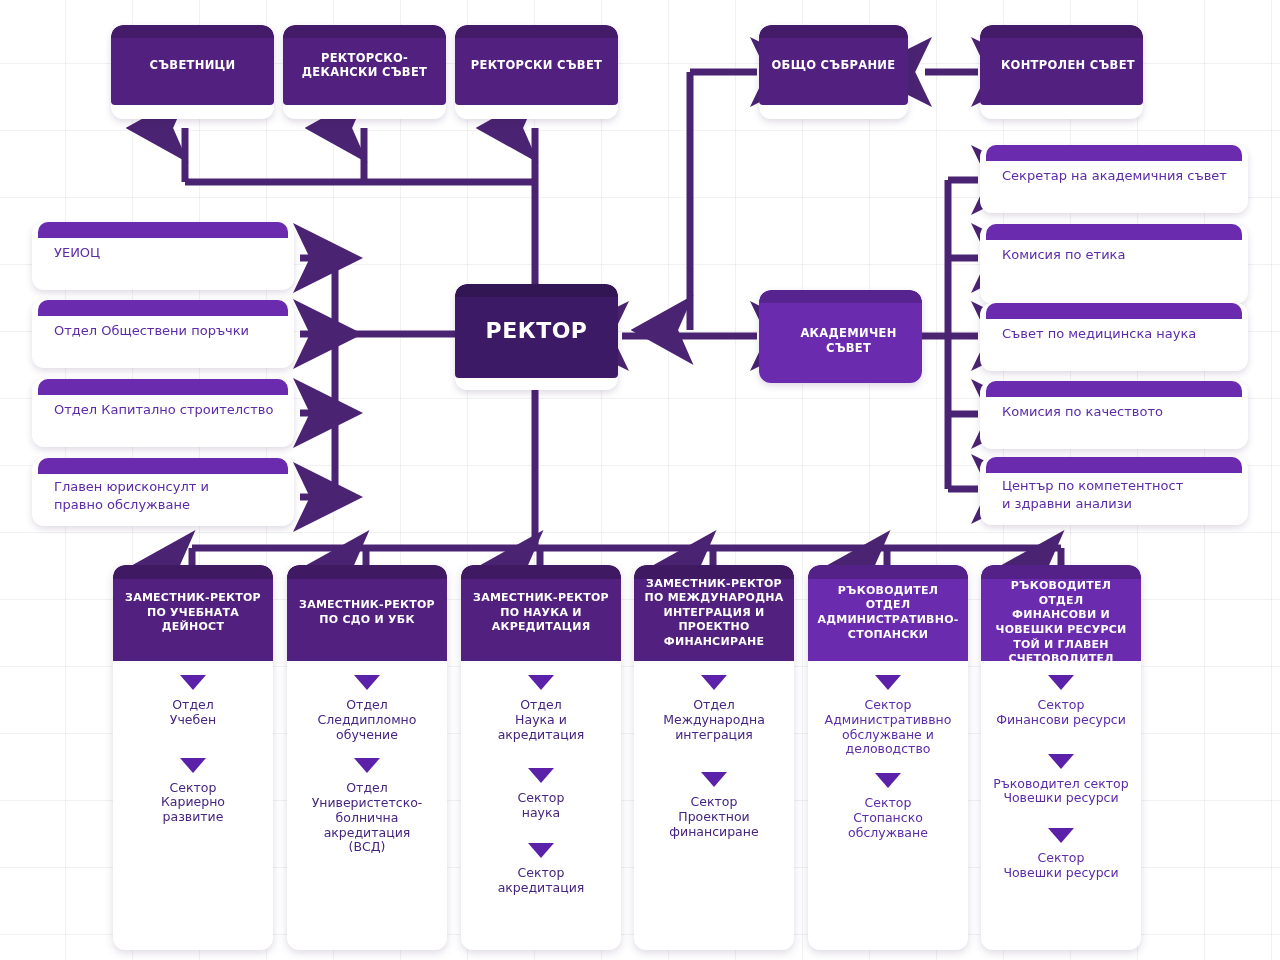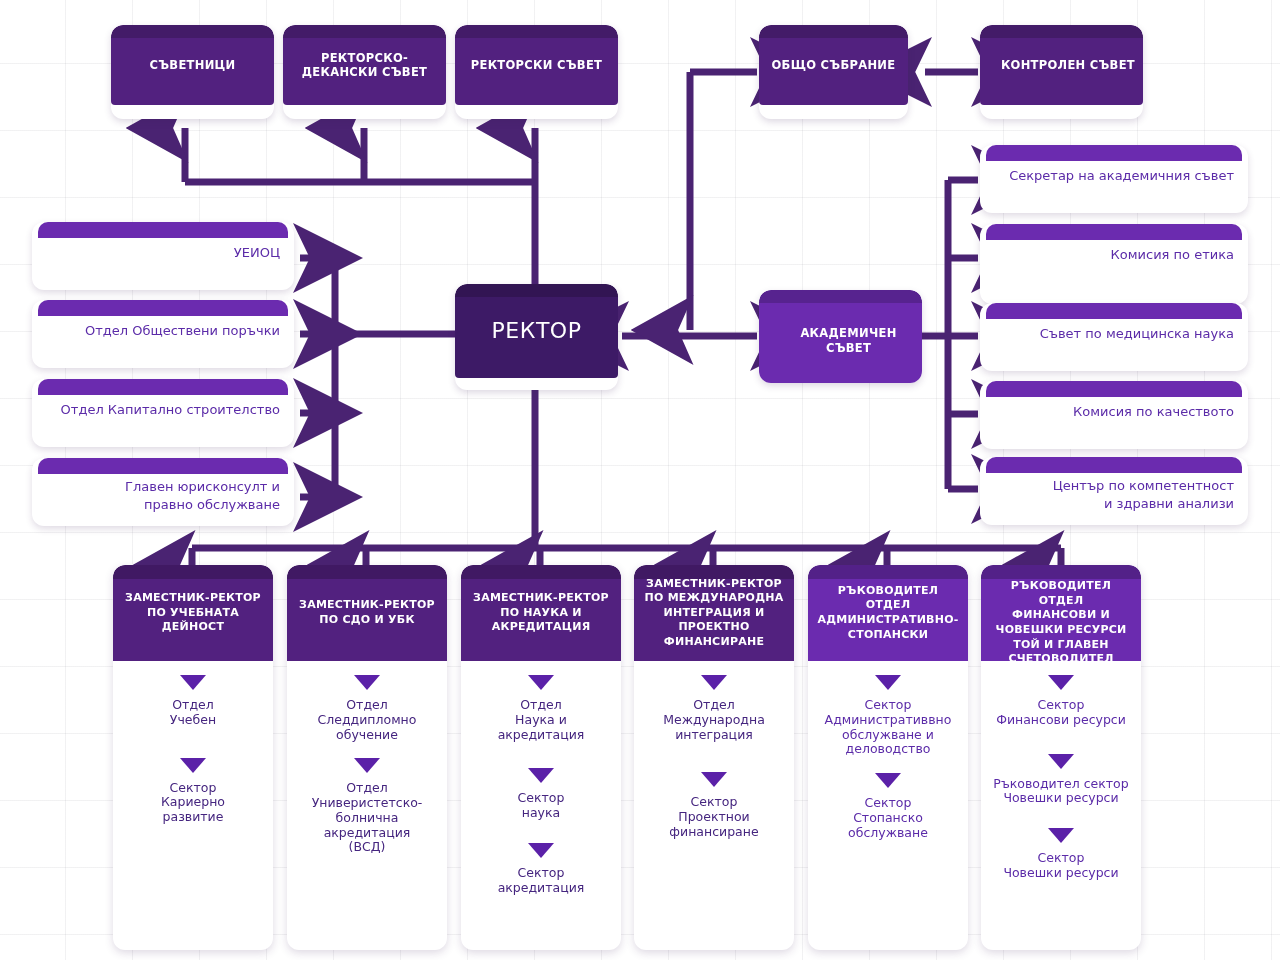--- a/index.html
+++ b/index.html
@@ -43,21 +43,20 @@
   .chip .fill::before{
     content:"";position:absolute;left:0;right:0;top:0;height:13px;
     background:rgba(0,0,0,.18);border-radius:12px 12px 0 0;
   }
   .chip .fill span{position:relative;z-index:2;padding:0 8px;}
 
   
   .sidecard{
     border-radius:12px;background:#fff;
     box-shadow:0 3px 7px rgba(60,30,90,.16);
-    text-align:right;
   }
   .sidecard .cap{
     position:absolute;left:6px;right:6px;top:0;height:16px;
     background:#6B2BAF;border-radius:10px 10px 0 0;
   }
   .sidecard .txt{
     position:absolute;left:22px;right:14px;top:22px;
     color:#5B2BA8;font-size:13px;line-height:1.35;font-weight:500;
   }
 
@@ -176,21 +175,21 @@
     </div>
   </div>
 
   <div class="node chip" style="left:980px;top:25px;width:163px;height:94px;">
     <div class="fill" style="height:80px;background:#52217F;font-size:11.5px;justify-content:flex-end;">
       <span>КОНТРОЛЕН СЪВЕТ</span>
     </div>
   </div>
 
   <div class="node chip" style="left:455px;top:284px;width:163px;height:106px;">
-    <div class="fill" style="height:94px;background:#3D1A66;font-size:22px;font-weight:400;letter-spacing:.5px;">
+    <div class="fill" style="height:94px;background:#3D1A66;font-size:22px;font-weight:700;letter-spacing:.5px;">
       <span>РЕКТОР</span>
     </div>
   </div>
 
   <div class="node chip" style="left:759px;top:290px;width:163px;height:93px;">
     <div class="fill" style="height:101px;background:#6B2BAF;font-size:11.5px;padding-left:16px;">
       <span>АКАДЕМИЧЕН СЪВЕТ</span>
     </div>
   </div>
 
@@ -225,21 +224,21 @@
     <div class="txt" style="white-space:pre-line;">Комисия по етика</div>
   </div>
 
   <div class="node sidecard" style="left:980px;top:303px;width:268px;height:68px;">
     <div class="cap"></div>
     <div class="txt" style="white-space:pre-line;">Съвет по медицинска наука</div>
   </div>
 
   <div class="node sidecard" style="left:980px;top:381px;width:268px;height:68px;">
     <div class="cap"></div>
-    <div class="txt" style="white-space:pre-line;margin-left:20px;">Комисия по качеството</div>
+    <div class="txt" style="white-space:pre-line;">Комисия по качеството</div>
   </div>
 
   <div class="node sidecard" style="left:980px;top:457px;width:268px;height:68px;">
     <div class="cap"></div>
     <div class="txt" style="white-space:pre-line;top:20px;">Център по компетентност
   и здравни анализи</div>
   </div>
 
   <div class="colcard" style="left:113px;top:565px;width:160px;height:385px;">
     <div class="head" style="background:#52217F;">

